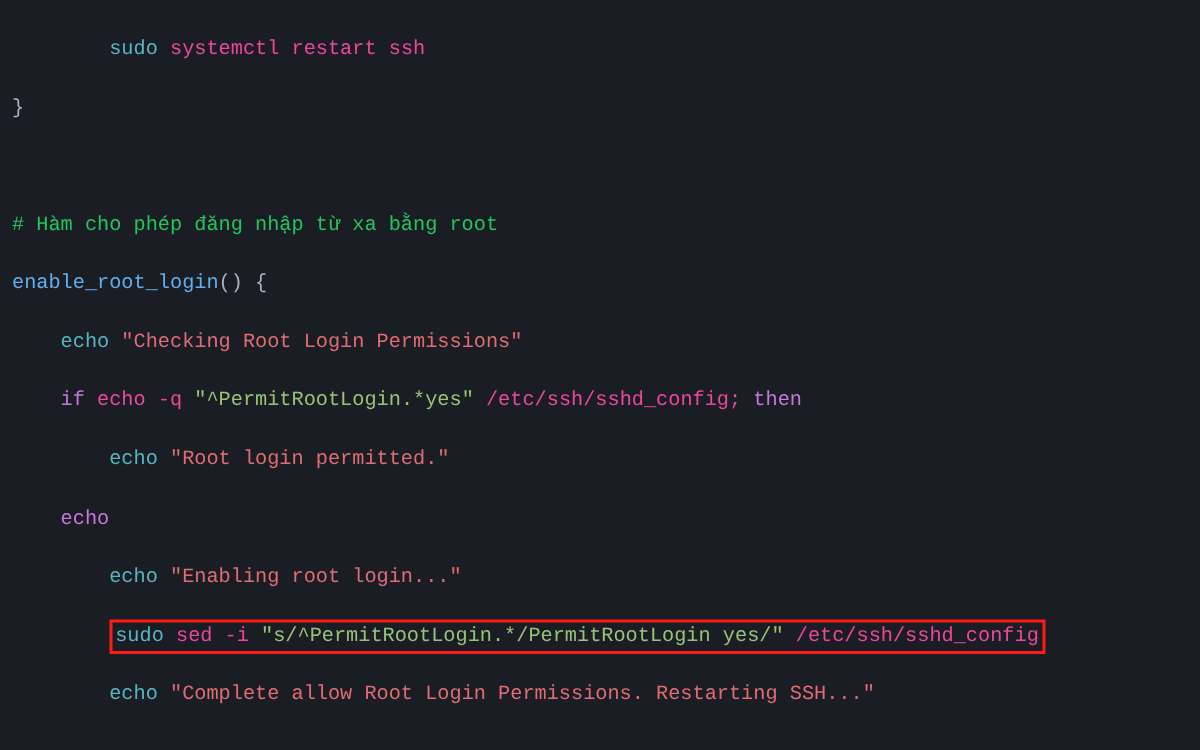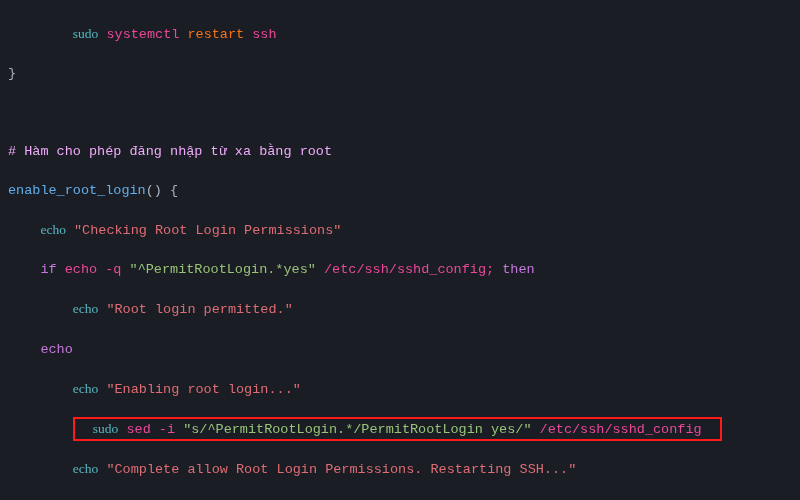--- a/index.html
+++ b/index.html
@@ -15,33 +15,33 @@
     overflow: hidden;
   }
   .code {
     padding: 4px 0;
     white-space: pre;
   }
   .line {
     padding: 0 8px;
     position: relative;
   }
-  .c-comment { color: #f0abfc; }
+  .c-comment { color: #22c55e; }
   .c-keyword { color: #c678dd; }
   .c-func    { color: #61afef; }
   .c-string  { color: #98c379; }
   .c-str-red { color: #e06c75; }
   .c-plain   { color: #ec4899; }
-  .c-restart { color: #f97316; }
-  .c-builtin { color: #56b6c2; font-family: Liberation Serif, serif; }
+  .c-restart { color: #ec4899; }
+  .c-builtin { color: #56b6c2; }
   .c-punct   { color: #abb2bf; }
   .hl-box {
     border: 2px solid #ff1a1a;
     display: inline-block;
-    padding: 0 18px;
+    padding: 0 2px;
     margin: -2px 0;
   }
 </style>
 </head>
 <body>
 
 <div class="code">
 <div class="line">        <span class="c-builtin">sudo</span><span class="c-plain"> systemctl </span><span class="c-restart">restart</span><span class="c-plain"> ssh</span></div>
 <div class="line"><span class="c-punct">}</span></div>
 <div class="line"><span></span> </div>

